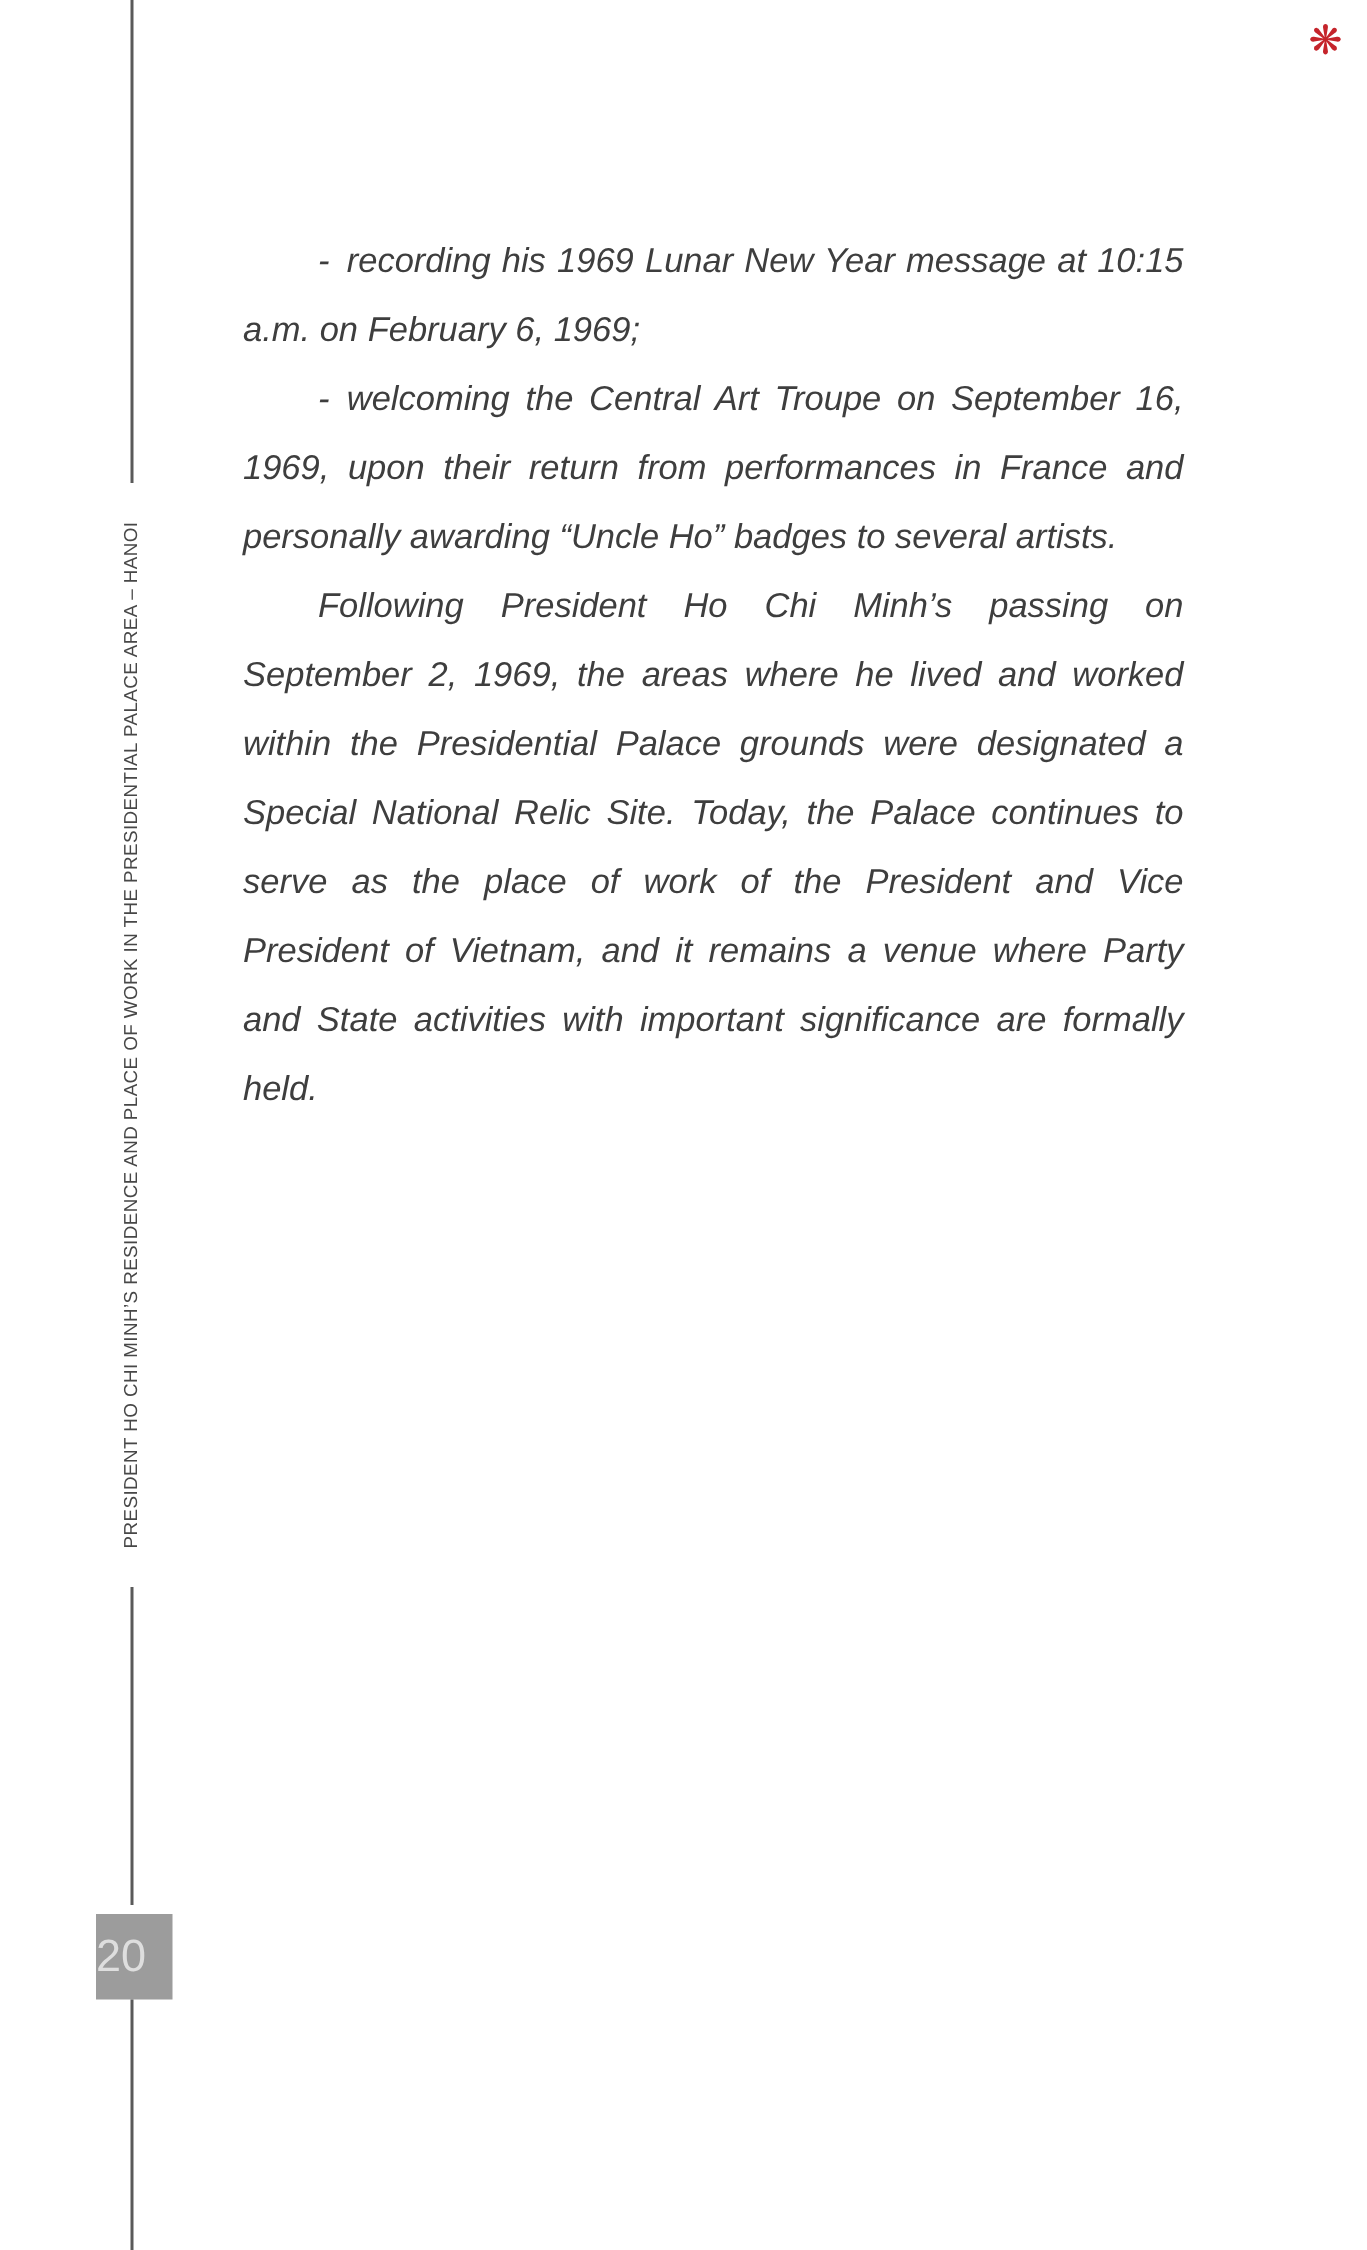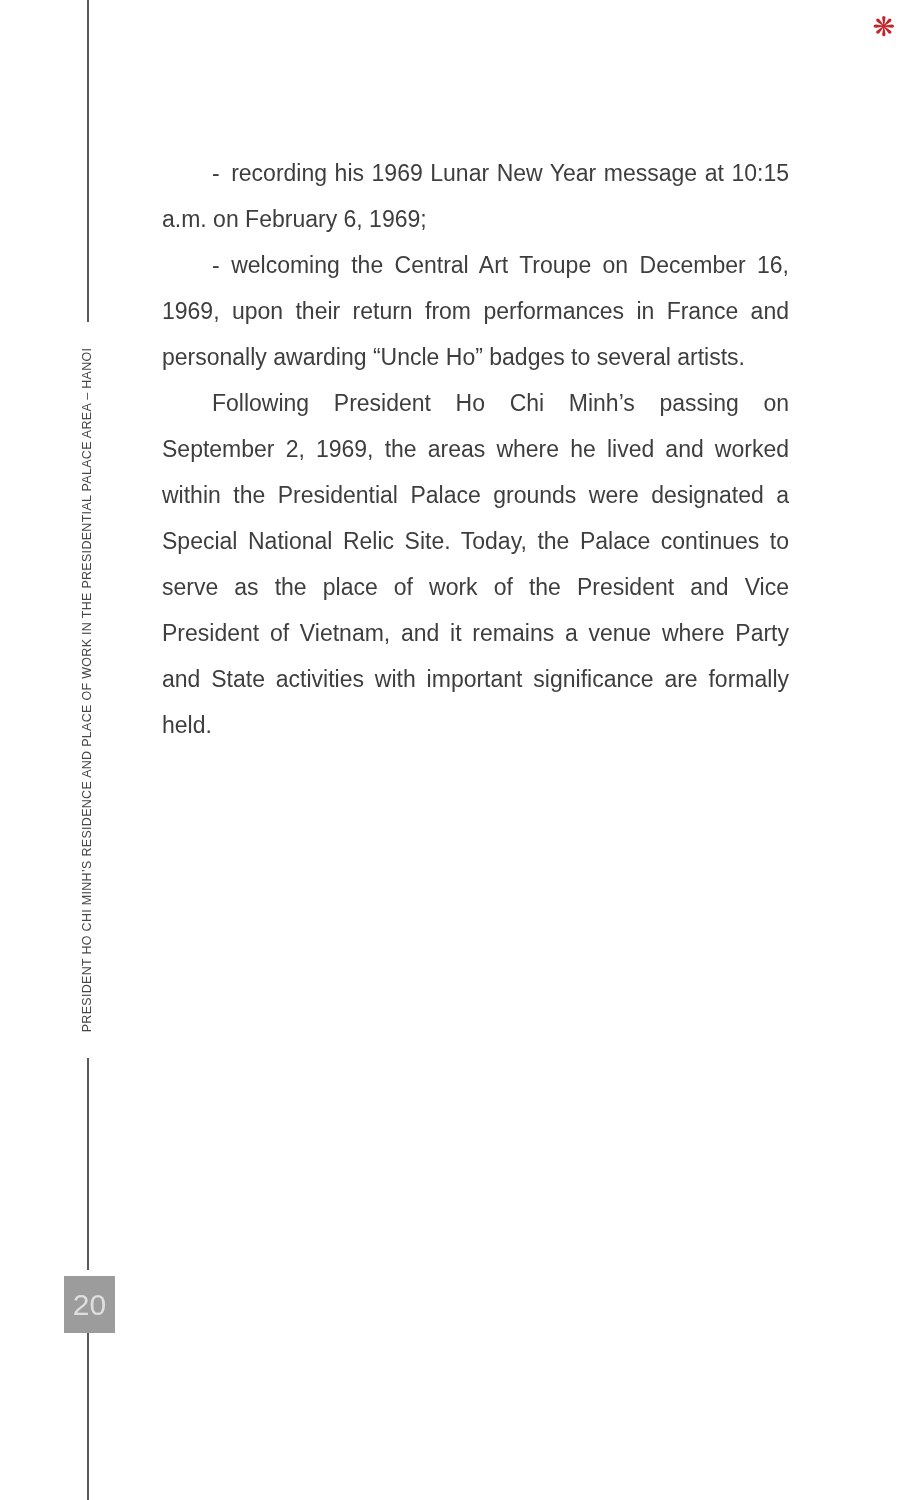--- a/index.html
+++ b/index.html
@@ -52,40 +52,41 @@
   
   .page-number-box {
     position: absolute;
     left: 64px;
     top: 1276px;
     width: 51px;
     height: 57px;
     background: #9c9c9c;
     display: flex;
     align-items: center;
-    justify-content: center;
+    justify-content: flex-start;
   }
   .page-number-box span {
     font-size: 30px;
     color: #dedede;
   }
   
   .body-text {
     position: absolute;
     left: 162px;
     top: 150px;
     width: 627px;
   }
   .body-text p {
     margin: 0;
     text-align: justify;
     text-indent: 50px;
     font-size: 23px;
     line-height: 46px;
     color: #3e3e3e;
+    font-style: italic;
   }
 </style>
 </head>
 <body>
 
 <div class="page">
 
   <span class="ornament">❋</span>
 
   <div class="rule rule-top"></div>
@@ -95,17 +96,17 @@
   <div class="rule rule-mid"></div>
 
   <div class="page-number-box">
     <span>20</span>
   </div>
 
   <div class="rule rule-bottom"></div>
 
   <main class="body-text">
     <p>- recording his 1969 Lunar New Year message at 10:15 a.m. on February 6, 1969;</p>
-    <p>- welcoming the Central Art Troupe on December 16, 1969, upon their return from performances in France and personally awarding “Uncle Ho” badges to several artists.</p>
+    <p>- welcoming the Central Art Troupe on September 16, 1969, upon their return from performances in France and personally awarding “Uncle Ho” badges to several artists.</p>
     <p>Following President Ho Chi Minh’s passing on September 2, 1969, the areas where he lived and worked within the Presidential Palace grounds were designated a Special National Relic Site. Today, the Palace continues to serve as the place of work of the President and Vice President of Vietnam, and it remains a venue where Party and State activities with important significance are formally held.</p>
   </main>
 
 </div>
 
 </body></html>

